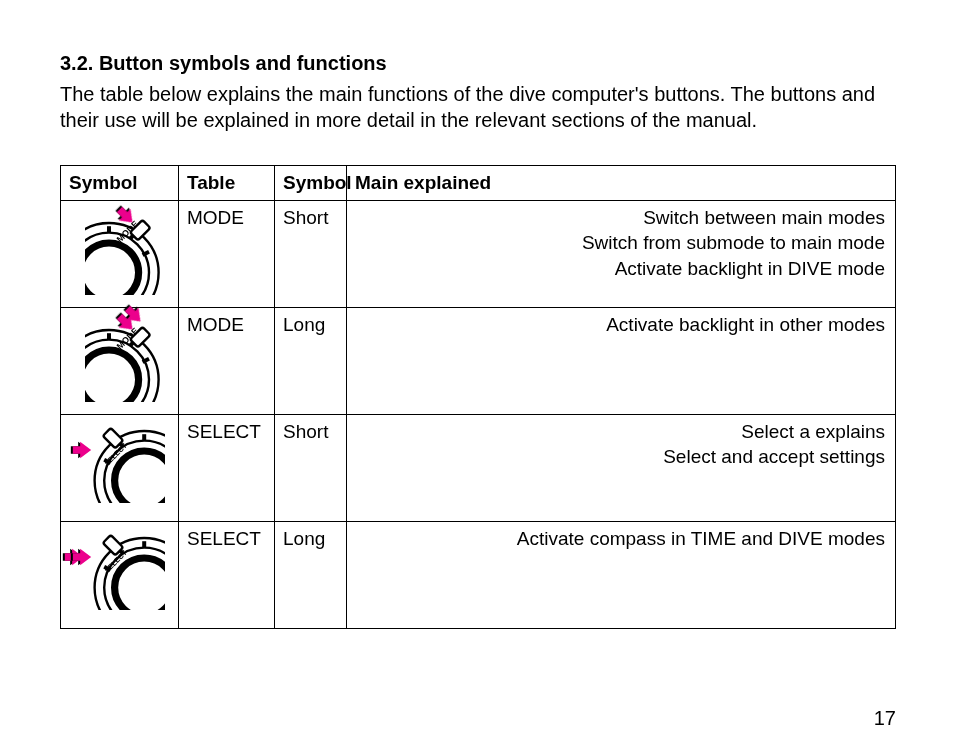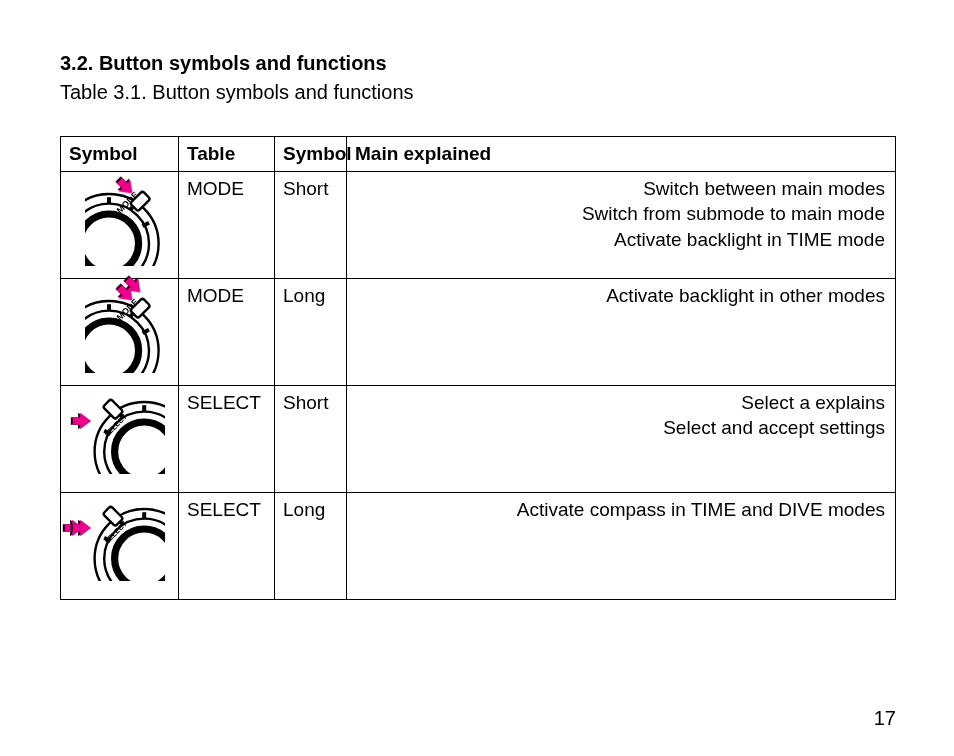--- a/index.html
+++ b/index.html
@@ -100,22 +100,22 @@
   }
 
   .func-line { display: block; }
 </style>
 </head>
 <body>
 
 <div class="page">
 
   <p class="heading">3.2. Button symbols and functions</p>
-
-  <p class="table-caption">Table 3.1.  Button symbols and functions</p>
+  <p class="intro">The table below explains the main functions of the dive computer's buttons. The buttons and their use will be explained in more detail in the relevant sections of the manual.</p>
+
 
   <table>
     <colgroup>
       <col class="c-symbol">
         <col class="c-button">
         <col class="c-press">
         <col class="c-func">
     </colgroup>
     <thead>
       <tr>
@@ -157,21 +157,21 @@
                 <text x="44" y="35" transform="rotate(-45 44 35)" font-size="11" font-weight="700" font-family="Arial">MODE</text>
               </svg>
             </div>
           </div>
         </td>
         <td class="text">MODE</td>
         <td class="text">Short</td>
         <td class="func">
           <span class="func-line">Switch between main modes</span>
           <span class="func-line">Switch from submode to main mode</span>
-          <span class="func-line">Activate backlight in TIME mode</span>
+          <span class="func-line">Activate backlight in DIVE mode</span>
         </td>
       </tr>
 
       <tr>
         <td class="symbol-cell">
           <div class="symbol-wrap">
             <span class="arrow mode-a2">
               <svg viewBox="0 0 24 24">
                   <path fill="currentColor" d="M2 12 L14 3 L14 8 L22 8 L22 16 L14 16 L14 21 Z" transform="rotate(180 12 12)"></path>
                 </svg>

